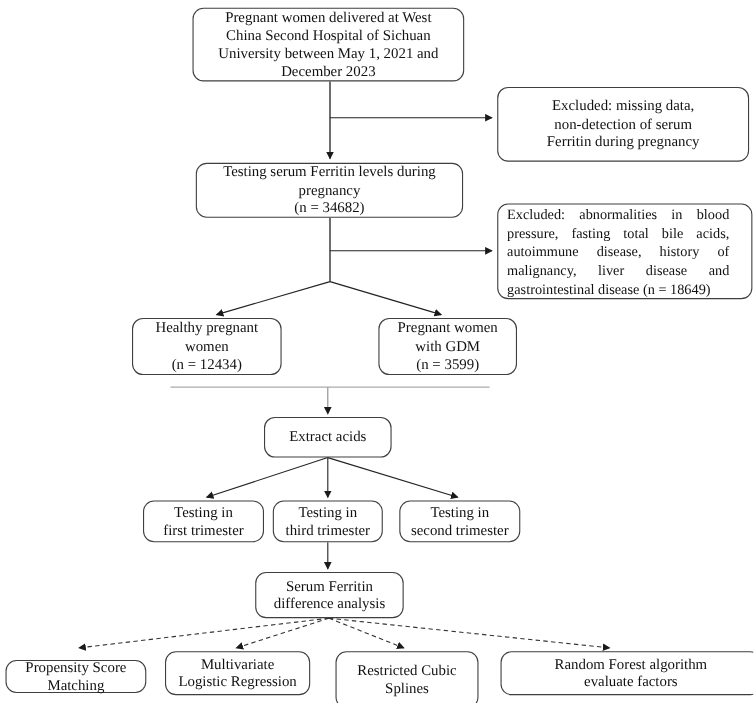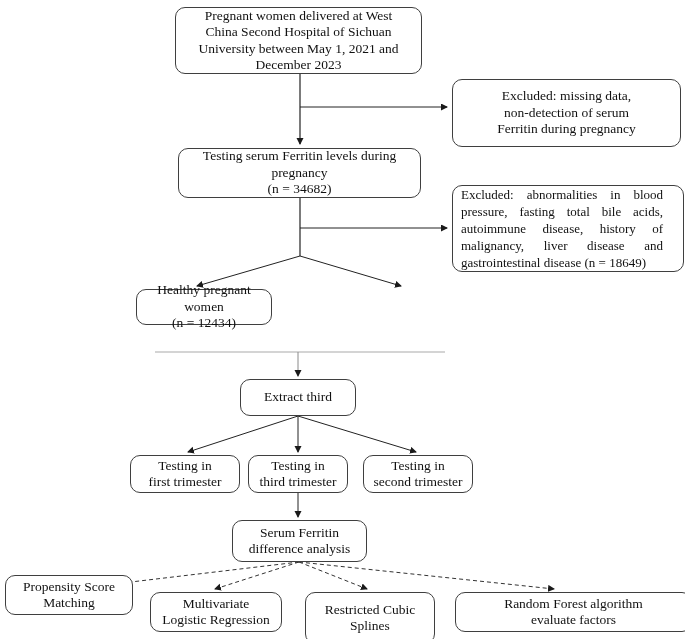--- a/index.html
+++ b/index.html
@@ -68,46 +68,49 @@
   </div>
 
   <div class="node" style="left:178px;top:148px;width:243px;height:50px">
     <div>Testing serum Ferritin levels during<br>pregnancy<br>(n = 34682)</div>
   </div>
 
   <div class="node node-justify" style="left:452px;top:185px;width:232px;height:87px">
     <div>Excluded: abnormalities in blood pressure, fasting total bile acids, autoimmune disease, history of malignancy, liver disease and gastrointestinal disease (n = 18649)</div>
   </div>
 
-  <div class="node" style="left:136px;top:289px;width:136px;height:36px">
+  <div class="node" style="left:120px;top:289px;width:136px;height:52px">
     <div>Healthy pregnant<br>women<br>(n = 12434)</div>
   </div>
 
+  <div class="node" style="left:344px;top:289px;width:126px;height:52px">
+    <div>Pregnant women<br>with GDM<br>(n = 3599)</div>
+  </div>
 
   <div class="node" style="left:240px;top:379px;width:116px;height:37px">
-    <div>Extract third</div>
+    <div>Extract acids</div>
   </div>
 
   <div class="node" style="left:130px;top:455px;width:110px;height:38px">
     <div>Testing in<br>first trimester</div>
   </div>
 
   <div class="node" style="left:248px;top:455px;width:100px;height:38px">
     <div>Testing in<br>third trimester</div>
   </div>
 
   <div class="node" style="left:363px;top:455px;width:110px;height:38px">
     <div>Testing in<br>second trimester</div>
   </div>
 
   <div class="node" style="left:232px;top:520px;width:135px;height:42px">
     <div>Serum Ferritin<br>difference analysis</div>
   </div>
 
-  <div class="node" style="left:5px;top:575px;width:128px;height:40px">
+  <div class="node" style="left:5px;top:600px;width:128px;height:30px">
     <div>Propensity Score<br>Matching</div>
   </div>
 
   <div class="node" style="left:150px;top:592px;width:132px;height:40px">
     <div>Multivariate<br>Logistic Regression</div>
   </div>
 
   <div class="node" style="left:305px;top:592px;width:130px;height:52px">
     <div>Restricted Cubic<br>Splines</div>
   </div>

